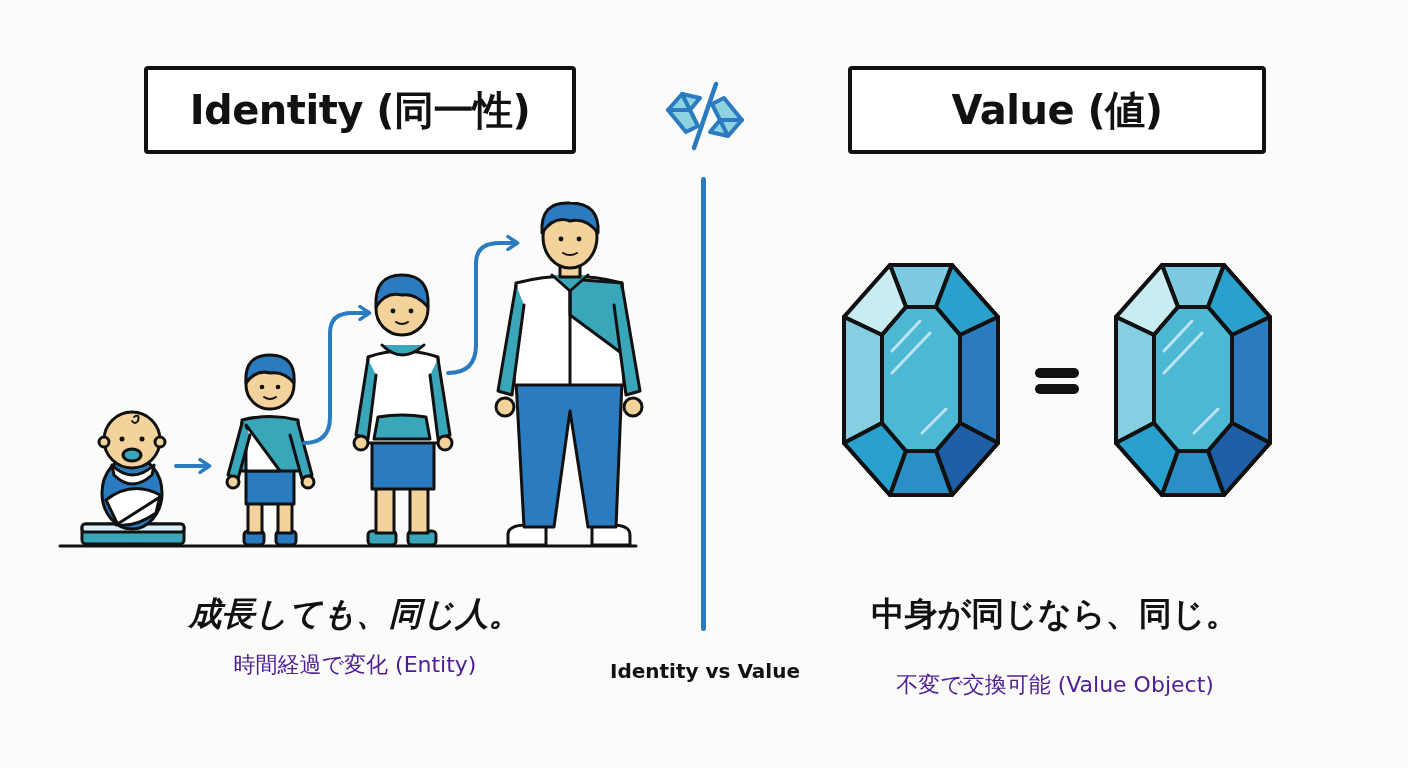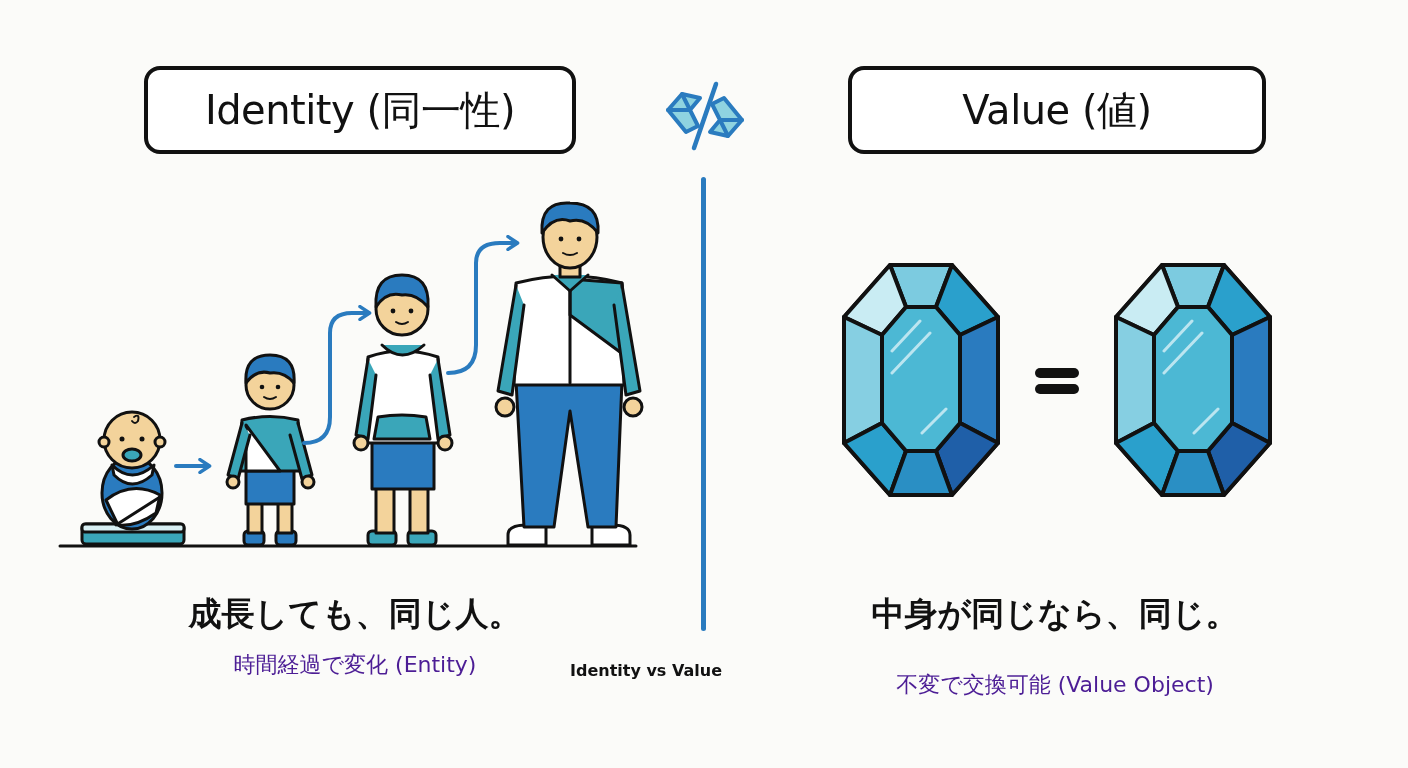--- a/index.html
+++ b/index.html
@@ -6,24 +6,24 @@
   body {
     width: 1408px; height: 768px; overflow: hidden;
     background: #fbfbf9;
     font-family: "DejaVu Sans", "Liberation Sans", sans-serif;
     color: #111;
     position: relative;
   }
   .title-box {
     position: absolute;
     border: 4px solid #111;
-    border-radius: 16px;
+    border-radius: 4px;
     background: #fff;
     display: flex; align-items: center; justify-content: center;
-    font-weight: normal;
+    font-weight: bold;
     font-size: 40px;
     letter-spacing: -0.5px;
   }
   #title-identity { left: 144px; top: 66px; width: 424px; height: 80px; }
   #title-value { left: 848px; top: 66px; width: 410px; height: 80px; }
 
   .divider {
     position: absolute; left: 701px; top: 177px;
     width: 5px; height: 454px;
     background: #2a7bbf; border-radius: 3px;
@@ -35,28 +35,28 @@
   #gems-illus { left: 830px; top: 255px; width: 450px; height: 250px; }
 
   .caption-main {
     position: absolute; font-weight: bold; font-size: 33px;
     text-align: center; white-space: nowrap;
   }
   .caption-sub {
     position: absolute; font-size: 22px; text-align: center; white-space: nowrap;
     color: #4c1d95;
   }
-  #left-main { left: 130px; width: 450px; top: 592px; }
+  #left-main { left: 130px; width: 450px; top: 592px; font-style: italic; }
   #left-sub { left: 130px; width: 450px; top: 650px; }
   #right-main { left: 820px; width: 470px; top: 592px; }
   #right-sub { left: 820px; width: 470px; top: 650px; margin-top: 20px; }
 
   .center-label {
     position: absolute; left: 570px; width: 270px; top: 655px;
-    text-align: left; font-weight: bold; font-size: 16px; line-height: 32px;
+    text-align: center; font-weight: bold; font-size: 20px; line-height: 32px;
   }
 </style>
 </head>
 <body>
 
 <div class="title-box" id="title-identity">
   <span>Identity (同一性)</span>
 </div>
 <div class="title-box" id="title-value">
   <span>Value (値)</span>

